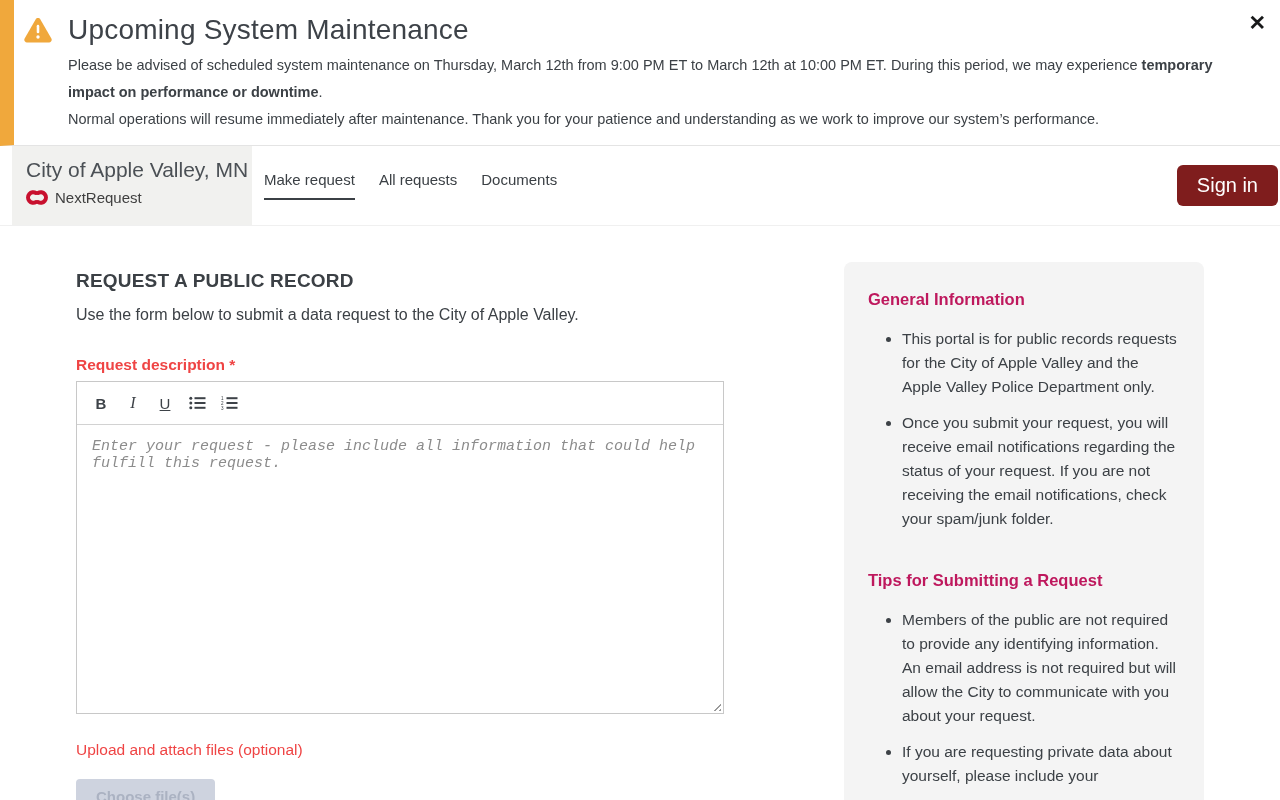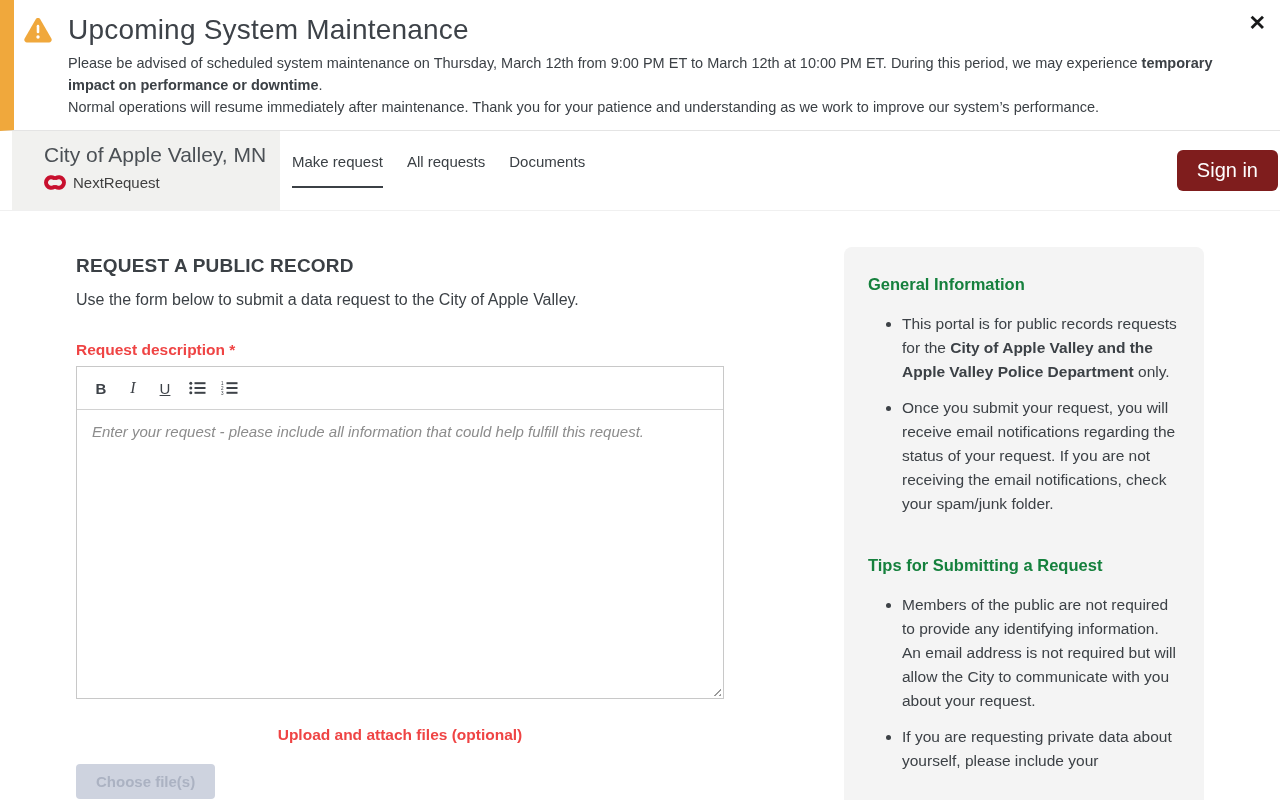--- a/index.html
+++ b/index.html
@@ -16,86 +16,86 @@
     position: relative;
     border-left: 14px solid #f0a83c;
     border-bottom: 1px solid #e4e4e4;
     padding: 10px 60px 12px 10px;
     min-height: 125px;
     background: #fff;
   }
   .banner-head { display: flex; align-items: center; gap: 16px; margin-top: 4px; }
   .warn-icon { width: 28px; height: 26px; display: inline-flex; flex: 0 0 auto; }
   .banner-title { font-size: 28px; font-weight: 400; color: #3d4248; letter-spacing: 0.2px; }
-  .banner-body { margin-left: 44px; margin-top: 6px; font-size: 14.5px; line-height: 22px; color: #3c4146; }
+  .banner-body { margin-left: 44px; margin-top: 6px; font-size: 14.5px; line-height: 27px; color: #3c4146; }
   .banner-body strong { font-weight: 700; }
   .banner-close {
     position: absolute; top: 12px; right: 14px;
     border: 0; background: none; cursor: pointer;
     font-size: 21px; font-weight: 700; color: #18191a; line-height: 1;
   }
 
   
   .header {
     height: 80px;
     display: flex;
     align-items: stretch;
     background: #fff;
     border-bottom: 1px solid #f0f0f0;
   }
   .org-box {
     margin-left: 12px;
-    width: 268px;
+    width: 240px;
     background: #f1f1ef;
-    padding: 12px 10px 0 32px;
+    padding: 12px 10px 0 14px;
     flex: 0 0 auto;
   }
   .org-name { font-size: 21px; font-weight: 400; color: #4b5055; white-space: nowrap; }
   .brand-row { display: flex; align-items: center; gap: 7px; margin-top: 7px; }
   .brand-mark { display: inline-flex; }
   .brand-name { font-size: 15px; color: #404040; }
   .nav { display: flex; align-items: center; gap: 24px; margin-left: 12px; }
   .nav a {
     font-size: 15px; color: #3b4045; text-decoration: none;
-    padding-bottom: 16px; border-bottom: 2px solid transparent; cursor: pointer;
+    padding-bottom: 10px; border-bottom: 2px solid transparent; cursor: pointer;
   }
   .nav a.active { border-bottom-color: #3b4045; }
   .header-spacer { flex: 1; }
   .sign-in {
     align-self: center; margin-right: 2px;
     background: #7f1d1d; color: #fff;
     border: 0; border-radius: 6px;
     font-family: "Liberation Sans", sans-serif;
     font-size: 20px; padding: 9px 20px; cursor: pointer;
   }
 
   
   .main { display: flex; padding: 36px 76px 0 76px; align-items: flex-start; }
   .form-col { width: 648px; flex: 0 0 auto; }
 
   .page-title { font-size: 19px; font-weight: 700; color: #3b4045; letter-spacing: 0.2px; margin: 8px 0 14px; }
   .page-subtitle { font-size: 16px; color: #3c4146; margin-bottom: 32px; }
 
   .field-label { font-size: 15.5px; font-weight: 700; color: #ef4444; margin-bottom: 7px; }
-  .field-label.normal { font-weight: 700; text-align: center; }
+  .field-label.normal { font-weight: 400; }
 
   .editor { border: 1px solid #c8c8c8; background: #fff; }
   .editor-toolbar {
     display: flex; align-items: center; gap: 8px;
     padding: 11px 12px; border-bottom: 1px solid #d2d2d2;
   }
   .tb-btn {
     border: 0; background: none; cursor: pointer;
     width: 24px; height: 20px; display: inline-flex; align-items: center; justify-content: center;
     color: #3d4248; font-size: 15px; font-family: "Liberation Sans", sans-serif;
   }
   .tb-bold { font-weight: 700; }
   .tb-italic { font-style: italic; font-family: "Liberation Serif", serif; font-size: 16px; }
   .tb-underline { text-decoration: underline; }
-  .editor-body { position: relative; height: 288px; padding: 13px 15px; cursor: text; }
+  .editor-body { position: relative; height: 288px; padding: 13px 15px; cursor: text; font-family: Liberation Mono, monospace; }
   .placeholder { font-size: 15px; font-style: italic; color: #8c8c8c; }
   .resize-handle {
     position: absolute; right: 2px; bottom: 2px; width: 11px; height: 11px;
     background: repeating-linear-gradient(135deg, transparent 0 2.5px, #9a9a9a 2.5px 3.8px);
     clip-path: polygon(100% 0, 100% 100%, 0 100%);
     cursor: nwse-resize;
   }
 
   .upload-label { margin-top: 27px; }
   .choose-btn {
@@ -108,24 +108,24 @@
   }
 
   
   .sidebar {
     margin-left: auto;
     width: 360px; flex: 0 0 auto;
     background: #f4f4f4;
     border-radius: 8px;
     padding: 28px 26px 40px 24px;
   }
-  .sidebar h3 { font-size: 16.5px; font-weight: 700; color: #15803d; }
+  .sidebar h3 { font-size: 16.5px; font-weight: 700; color: #be185d; }
   .sidebar ul { margin: 18px 0 0 0; padding-left: 34px; }
   .sidebar li { font-size: 15.5px; line-height: 1.55; color: #3c4146; margin-bottom: 12px; }
-  .sidebar li strong { font-weight: 700; }
+  .sidebar li strong { font-weight: 400; }
   .tips-title { margin-top: 40px; }
 </style>
 </head>
 <body>
 
 <div class="banner">
   <button class="banner-close">✕</button>
   <div class="banner-head">
     <span class="warn-icon">
       <svg viewBox="0 0 24 22" width="28" height="26">

